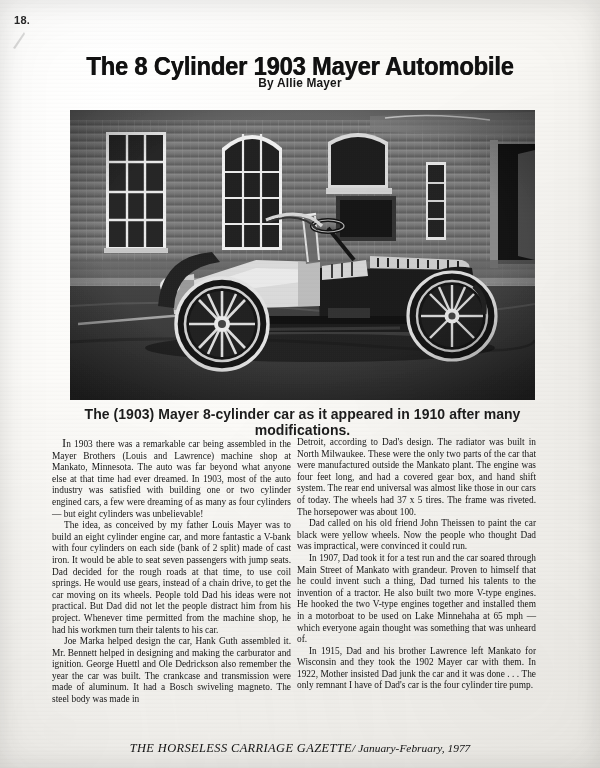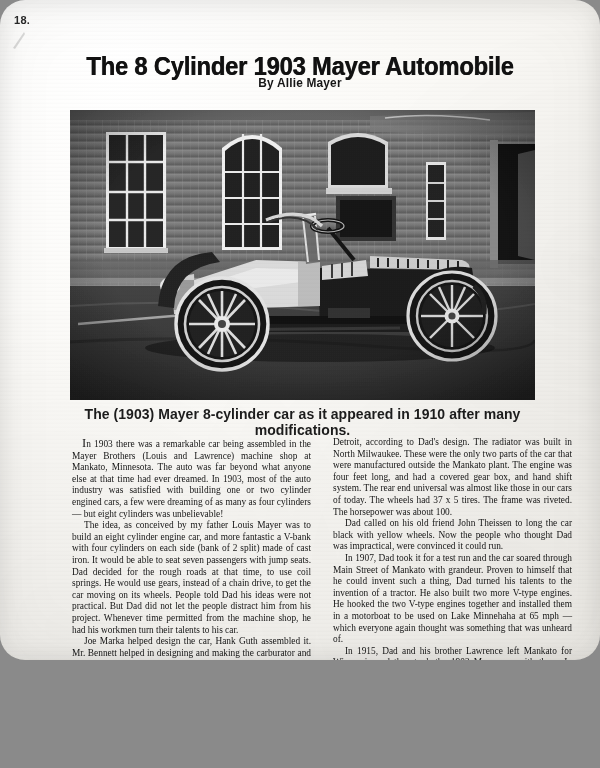--- a/index.html
+++ b/index.html
@@ -4,27 +4,26 @@
 <title>The 8 Cylinder 1903 Mayer Automobile</title>
 <style>
   html, body {
     margin: 0;
     padding: 0;
     background: #8a8a8a;
   }
   .page {
     position: relative;
     width: 600px;
-    height: 660px;
+    height: 768px;
     overflow: hidden;
     background:
       radial-gradient(ellipse at 20% 10%, #ffffff 0%, #fbfaf7 40%, #f3f1ec 100%);
     font-family: "Liberation Serif", serif;
     color: #1b1b1b;
-    border-radius: 25px;
   }
   
   .grain {
     position: absolute;
     inset: 0;
     pointer-events: none;
     background:
       repeating-linear-gradient(0deg, rgba(0,0,0,0.016) 0px, rgba(0,0,0,0) 2px, rgba(0,0,0,0) 4px),
       radial-gradient(circle at 85% 88%, rgba(0,0,0,0.05) 0%, rgba(0,0,0,0) 45%),
       radial-gradient(circle at 10% 95%, rgba(0,0,0,0.045) 0%, rgba(0,0,0,0) 40%),
@@ -130,22 +129,21 @@
     color: #1c1c1c;
   }
 
   
   .columns {
     position: absolute;
     left: 52px;
     top: 437px;
     width: 500px;
     display: flex;
-    gap: 22px;
-    margin-left: 20px;
+    gap: 6px;
   }
   .col {
     width: 239px;
     font-size: 9.35px;
     line-height: 11.6px;
     text-align: justify;
     text-justify: inter-word;
     hyphens: manual;
     color: #161616;
   }
@@ -394,21 +392,21 @@
   </div>
 
   <div class="columns">
     <div class="col">
       <p class="first"><span class="dropcap">I</span><span>n 1903 there was a remarkable car being assembled in the Mayer Brothers (Louis and Lawrence) machine shop at Mankato, Minnesota. The auto was far beyond what anyone else at that time had ever dreamed. In 1903, most of the auto industry was satisfied with building one or two cylinder engined cars, a few were dreaming of as many as four cylinders — but eight cylinders was unbelievable!</span></p>
       <p>The idea, as conceived by my father Louis Mayer was to build an eight cylinder engine car, and more fantastic a V-bank with four cylinders on each side (bank of 2 split) made of cast iron. It would be able to seat seven passengers with jump seats. Dad decided for the rough roads at that time, to use coil springs. He would use gears, instead of a chain drive, to get the car moving on its wheels. People told Dad his ideas were not practical. But Dad did not let the people distract him from his project. Whenever time permitted from the machine shop, he had his workmen turn their talents to his car.</p>
       <p>Joe Marka helped design the car, Hank Guth assembled it. Mr. Bennett helped in designing and making the carburator and ignition. George Huettl and Ole Dedrickson also remember the year the car was built. The crankcase and transmission were made of aluminum. It had a Bosch swiveling magneto. The steel body was made in</p>
     </div>
     <div class="col">
       <p class="cont">Detroit, according to Dad's design. The radiator was built in North Milwaukee. These were the only two parts of the car that were manufactured outside the Mankato plant. The engine was four feet long, and had a covered gear box, and hand shift system. The rear end universal was almost like those in our cars of today. The wheels had 37 x 5 tires. The frame was riveted. The horsepower was about 100.</p>
-      <p>Dad called on his old friend John Theissen to long the car black with yellow wheels. Now the people who thought Dad was impractical, were convinced it could run.</p>
+      <p>Dad called on his old friend John Theissen to paint the car black were yellow wheels. Now the people who thought Dad was impractical, were convinced it could run.</p>
       <p>In 1907, Dad took it for a test run and the car soared through Main Street of Mankato with grandeur. Proven to himself that he could invent such a thing, Dad turned his talents to the invention of a tractor. He also built two more V-type engines. He hooked the two V-type engines together and installed them in a motorboat to be used on Lake Minnehaha at 65 mph — which everyone again thought was something that was unheard of.</p>
       <p>In 1915, Dad and his brother Lawrence left Mankato for Wisconsin and they took the 1902 Mayer car with them. In 1922, Mother insisted Dad junk the car and it was done . . . The only remnant I have of Dad's car is the four cylinder tire pump.</p>
     </div>
   </div>
 
   <div class="footer">
     <span class="pub">THE HORSELESS CARRIAGE GAZETTE</span><span class="issue">/</span> <span class="issue">January-February, 1977</span>
   </div>
 
   <div class="grain"></div>

